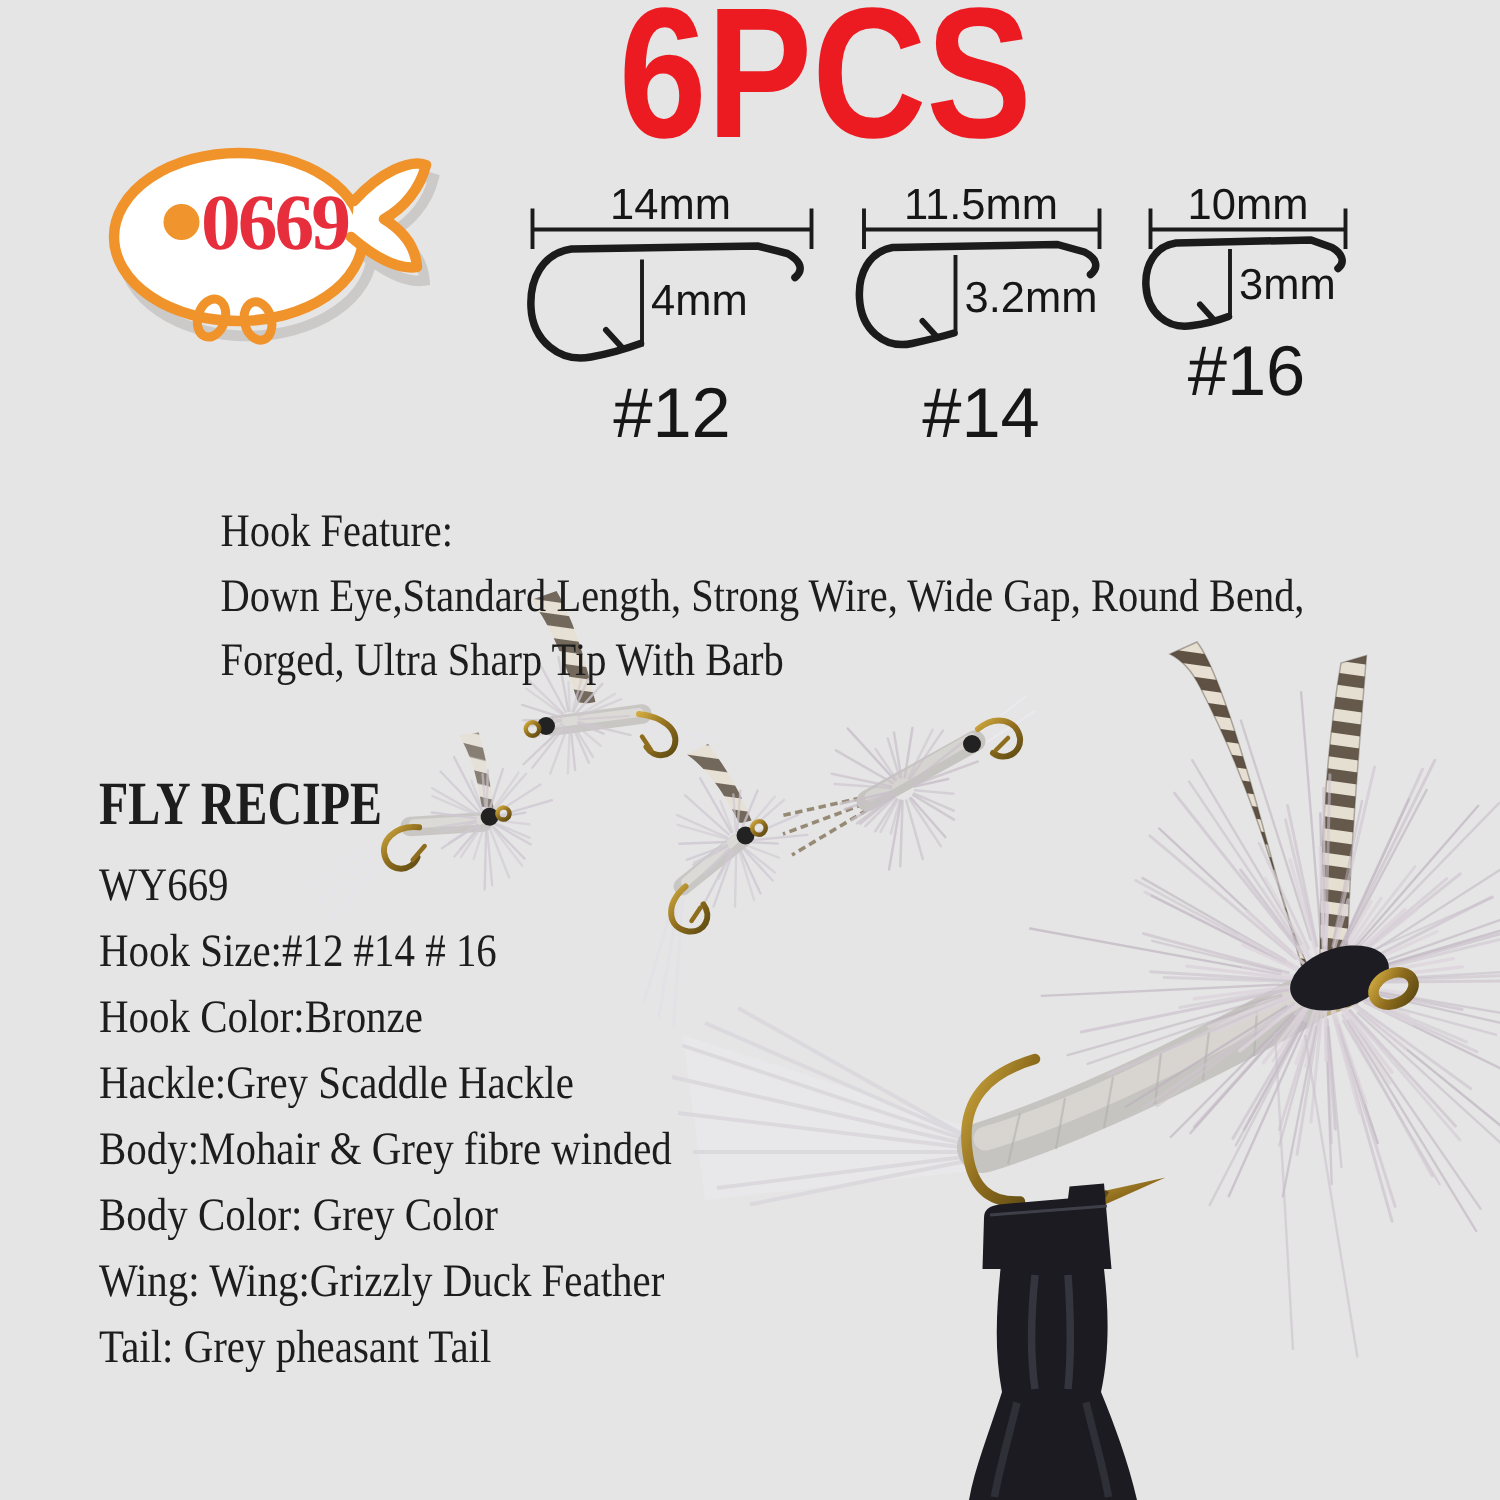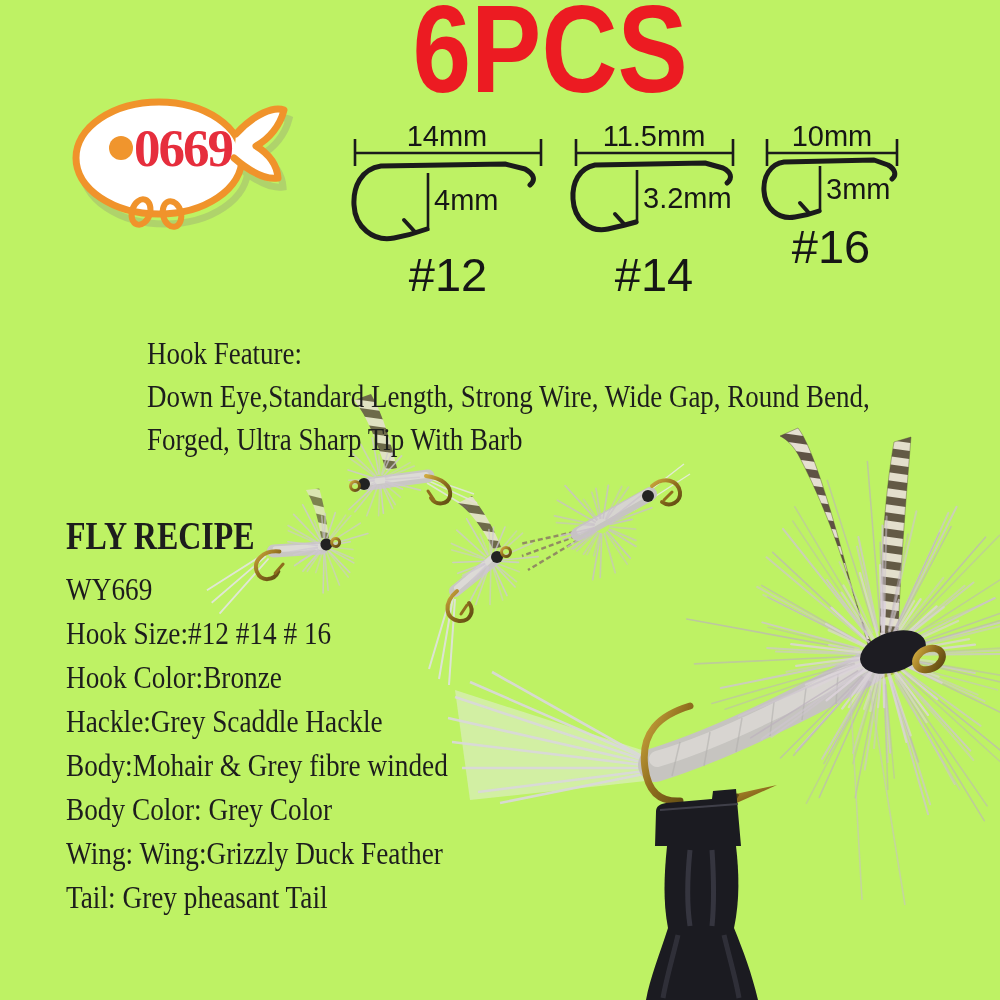--- a/index.html
+++ b/index.html
@@ -1,16 +1,16 @@
 <!DOCTYPE html>
 <html><head>
 <meta charset="utf-8">
 <style>
   html,body{margin:0;padding:0;background:#fff;}
-  .canvas{position:relative;width:1000px;height:1000px;background:#bef264;overflow:hidden;
+  .canvas{position:relative;width:1000px;height:1000px;background:#e5e5e5;overflow:hidden;
           font-family:"Liberation Serif",serif;color:#1d1d1d;}
   .photo{position:absolute;left:0;top:0;width:1000px;height:1000px;z-index:1;}
   .headline{position:absolute;left:390px;top:-13px;width:300px;text-align:center;z-index:3;
             font-family:"Liberation Sans",sans-serif;font-weight:bold;font-size:124px;line-height:1;
             color:#ec1b22;transform:scaleX(.85);transform-origin:50% 0;}
   .fishlogo{position:absolute;left:66px;top:84px;width:232px;height:152px;z-index:3;}
   .hooksvg{position:absolute;z-index:3;}
   .hook12{left:345px;top:113px;width:210px;height:190px;}
   .hook14{left:565px;top:113px;width:180px;height:190px;}
   .hook16{left:757px;top:113px;width:150px;height:165px;}

